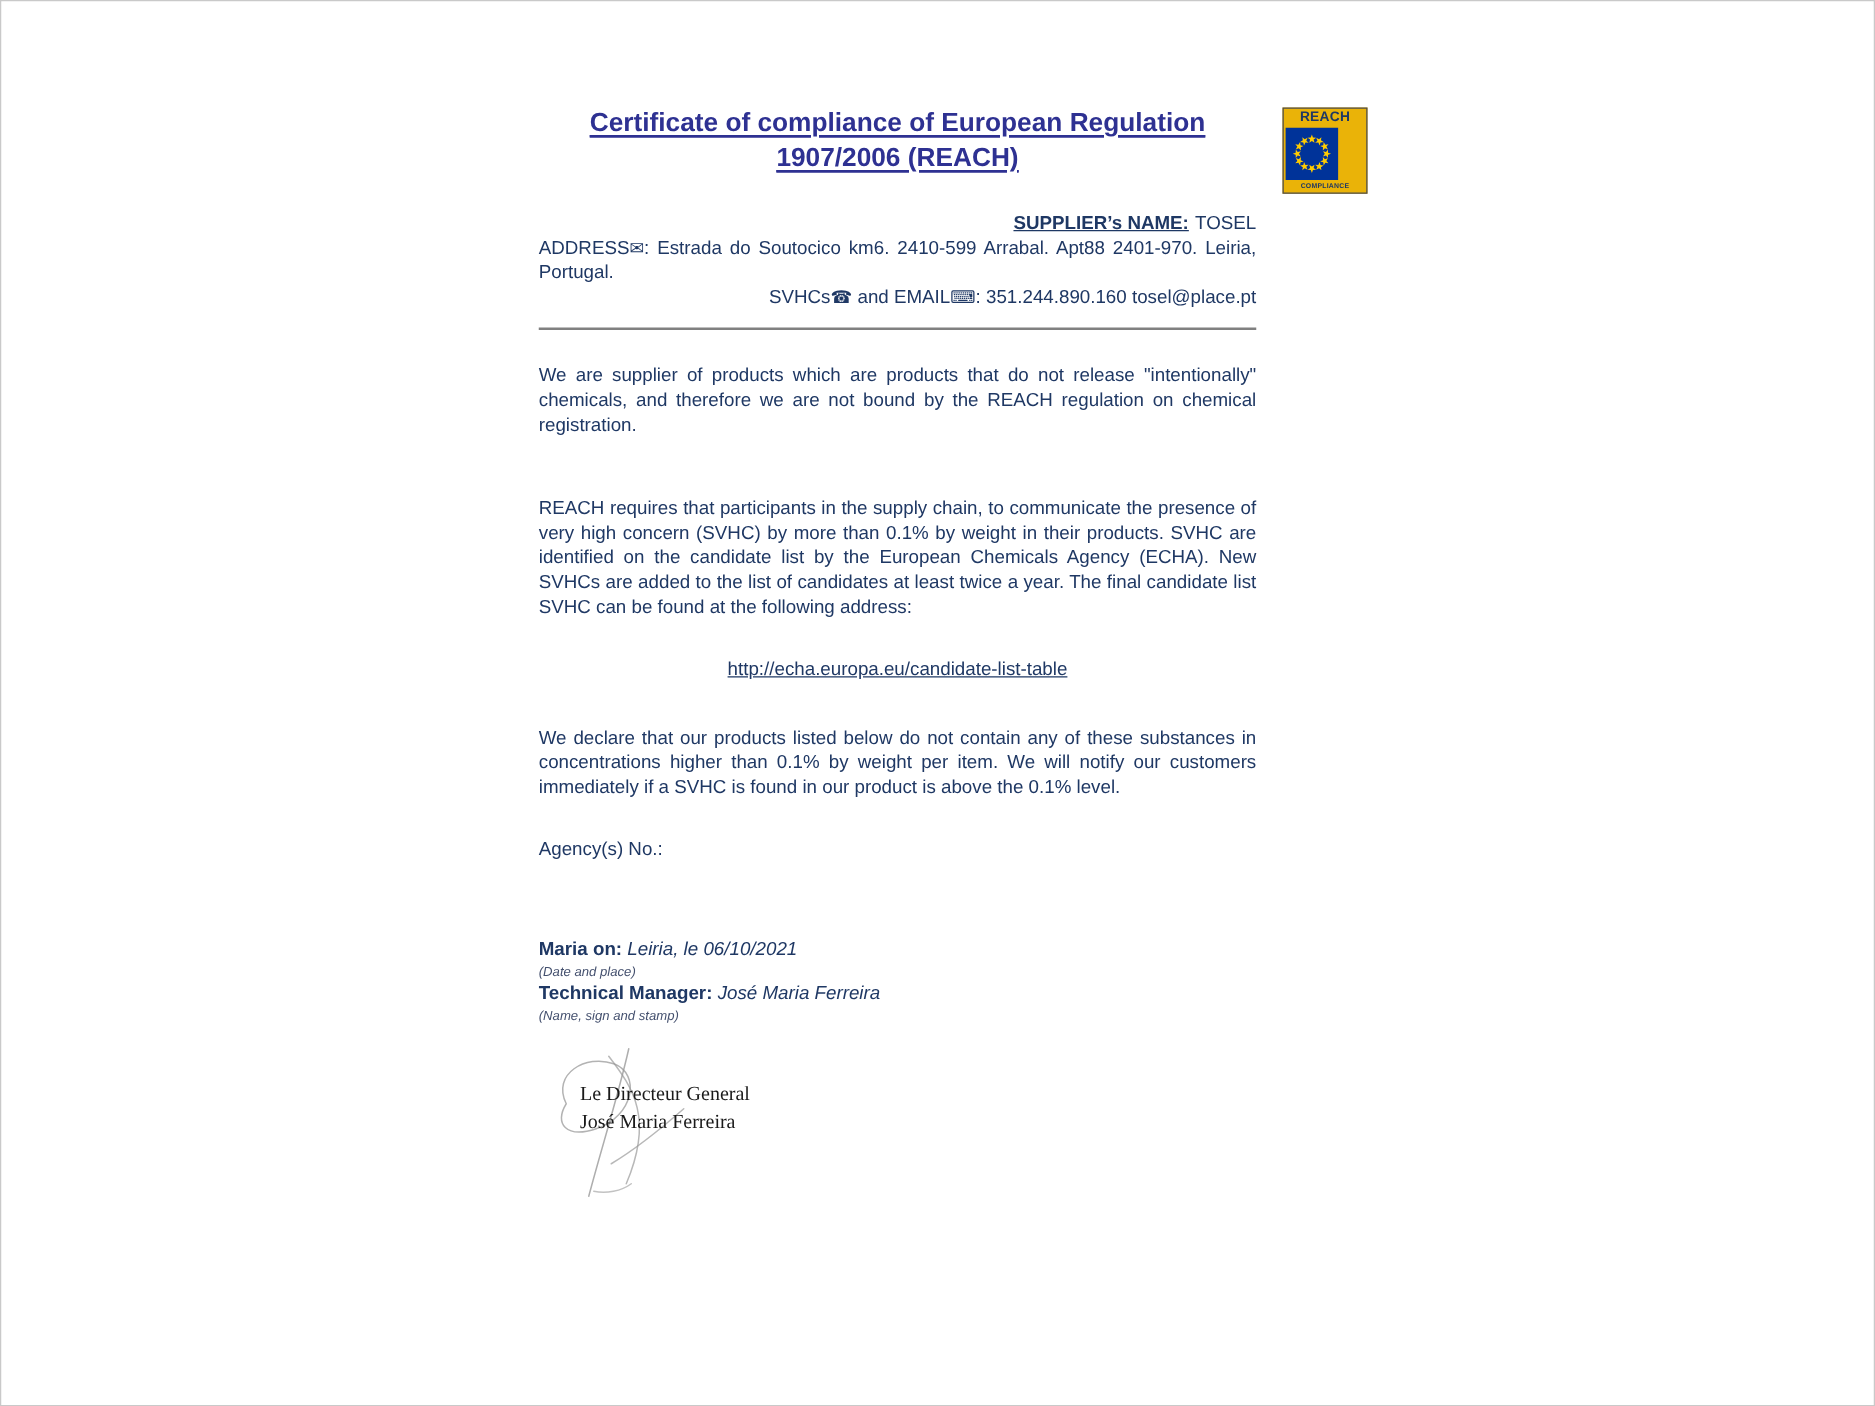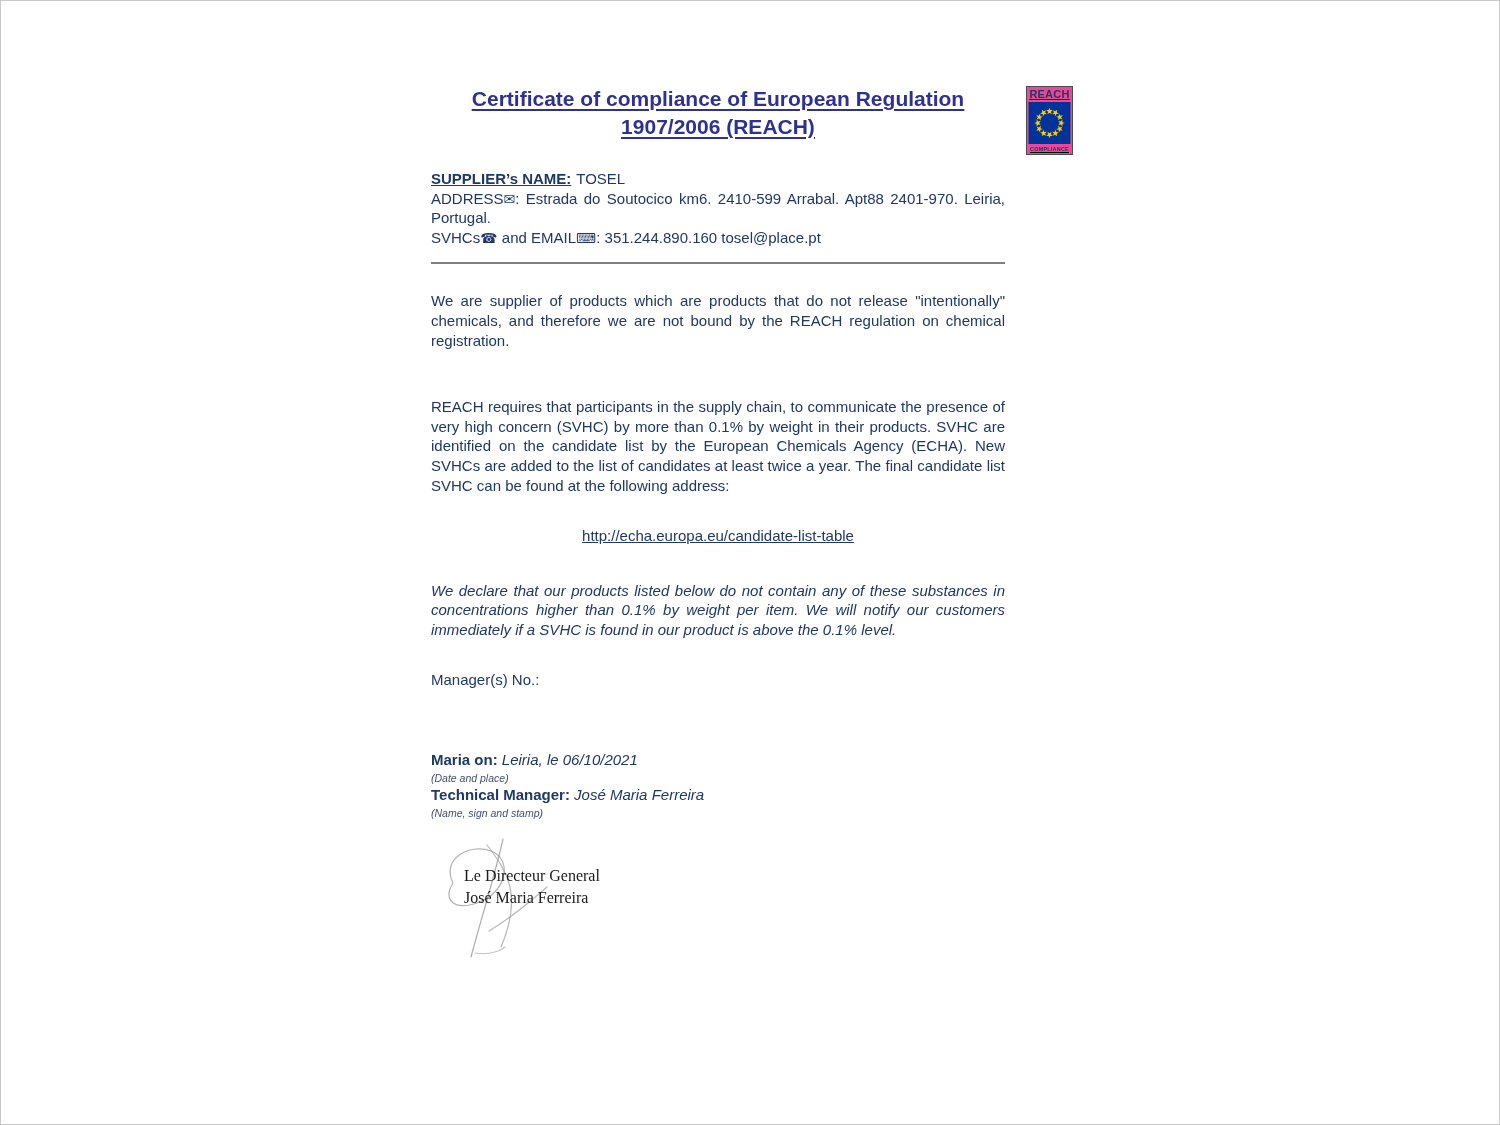--- a/index.html
+++ b/index.html
@@ -31,60 +31,59 @@
     margin-bottom: 29px;
   }
   .title span {
     display: inline;
     text-decoration: underline;
     text-decoration-thickness: 2px;
     text-underline-offset: 3px;
   }
   .title .tline { display: block; }
   .title .tline > span { display: inline; }
-  .sup-line { line-height: 1.3; }
+  .sup-line { line-height: 1.3; text-align: right; }
   .just { text-align: justify; }
   .bold { font-weight: bold; }
   .italic { font-style: italic; }
   .und { text-decoration: underline; }
   .icon-glyph { font-family: "DejaVu Sans", sans-serif; font-size: 14px; }
   .divider {
     border: none;
     border-top: 2px solid #808080;
     margin: 15px 0 27px 0;
   }
   .para { margin-bottom: 36px; }
   .p1 { margin-bottom: 35px; }
   .p2 { margin-bottom: 46px; }
   .p3 { margin-bottom: 30px; }
   .link-row { text-align: center; margin-bottom: 35px; }
   .doc-link {
     color: #1f3864;
     text-decoration: underline;
     cursor: pointer;
   }
-  .p4 { margin-bottom: 30px; font-style: italic; }
+  .p4 { margin-bottom: 30px; }
   .articles { margin-bottom: 60px; }
   .made-on { margin-bottom: 2px; }
   .note {
     font-size: 10.5px;
     font-style: italic;
     color: #44506e;
   }
   .note2 { margin-bottom: 10px; }
   .label-gap { margin-right: 5px; }
   
   .reach-logo {
     position: absolute;
     left: 1025px; top: 85px;
-    width: 47px;
+    width: 68px;
     border: 1px solid #4d4d4d;
-    background: #ec4899;
+    background: #eab308;
     text-align: center;
-    text-decoration: underline;
   }
   .reach-logo-top {
     font-weight: bold;
     color: #1f3864;
     font-size: 11px;
     line-height: 15px;
     letter-spacing: 0.2px;
   }
   .reach-logo svg { display: block; }
   .reach-logo-bottom {
@@ -156,21 +155,21 @@
 
 
     <p class="para p2 just">We are supplier of products which are products that do not release "intentionally" chemicals, and therefore we are not bound by the REACH regulation on chemical registration.</p>
 
     <p class="para p3 just">REACH requires that participants in the supply chain, to communicate the presence of very high concern (SVHC) by more than 0.1% by weight in their products. SVHC are identified on the candidate list by the European Chemicals Agency (ECHA). New SVHCs are added to the list of candidates at least twice a year. The final candidate list SVHC can be found at the following address:</p>
 
     <p class="link-row"><a class="doc-link">http://echa.europa.eu/candidate-list-table</a></p>
 
     <p class="para p4 just">We declare that our products listed below do not contain any of these substances in concentrations higher than 0.1% by weight per item. We will notify our customers immediately if a SVHC is found in our product is above the 0.1% level.</p>
 
-    <p class="articles">Manager(s) No.:</p>
+    <p class="articles">Agency(s) No.:</p>
 
     <p class="made-on"><span class="bold">Maria on:</span><span class="italic"> Leiria, le 06/10/2021</span></p>
     <p class="note">(Date and place)</p>
 
     <p class="made-on"><span class="bold">Technical Manager:</span><span class="italic"> José Maria Ferreira</span></p>
     <p class="note note2">(Name, sign and stamp)</p>
 
     <div class="sig-wrap">
       <svg class="sig-svg" width="180" height="130" viewBox="0 0 180 130" aria-hidden="true">
         <g fill="none" stroke="#9a9a9a" stroke-width="1.2" stroke-linecap="round">

